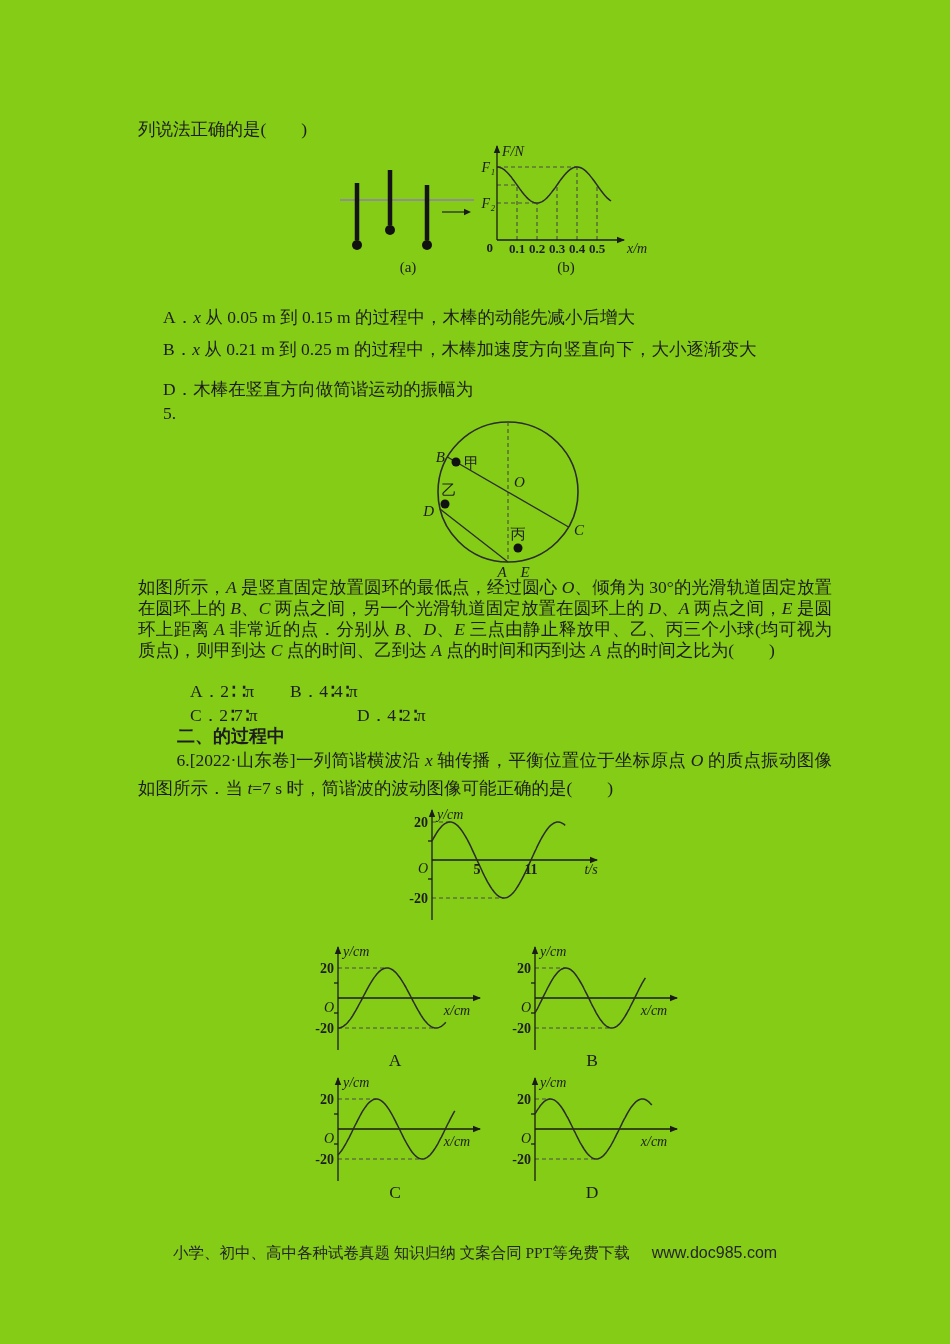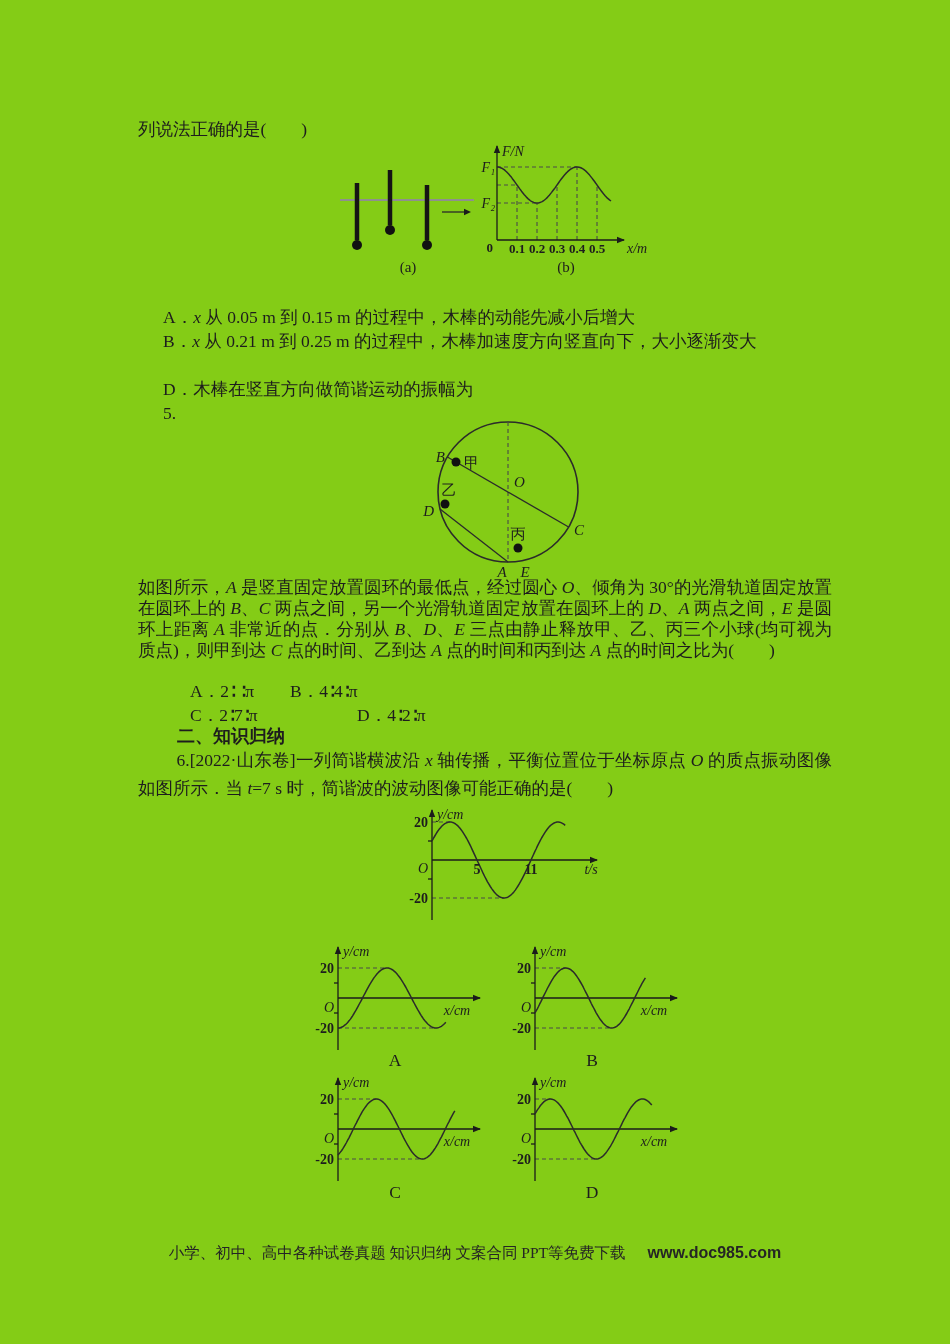--- a/index.html
+++ b/index.html
@@ -8,21 +8,21 @@
   .abs{position:absolute;}
   .line{position:absolute;font-size:17.5px;white-space:pre;}
   .opt{position:absolute;left:163px;font-size:17.5px;white-space:pre;}
   .q5opt{position:absolute;font-size:17.5px;white-space:pre;margin-left:12px;}
   .para{position:absolute;left:138px;width:694px;font-size:17.5px;line-height:21px;
         text-align:justify;text-justify:inter-ideograph;}
   .sec{position:absolute;left:177px;top:724px;font-size:18px;font-weight:bold;}
   .cap{position:absolute;width:140px;text-align:center;font-size:15px;}
   .wavelabel{position:absolute;width:190px;text-align:center;font-size:17.5px;}
   .footer{position:absolute;left:0;top:1243px;width:950px;text-align:center;font-size:15.5px;color:#252525;}
-  .footer .url{font-family:"Liberation Sans","DejaVu Sans",sans-serif;font-weight:bold;margin-left:22px;font-size:16px;}
+  .footer .url{font-family:"Liberation Sans","DejaVu Sans",sans-serif;font-weight:normal;margin-left:22px;font-size:16px;}
   svg text{font-family:"Liberation Serif","DejaVu Serif",serif;fill:#1d1d1d;}
   .tick{font-size:13px;font-weight:600;}
   .num{font-size:14px;font-weight:600;}
   .axlab{font-size:14px;font-style:italic;}
   .flab{font-size:14px;font-style:italic;}
   .ptlab{font-size:15px;font-style:italic;}
   .cjk{font-size:15px;font-style:normal;}
   .tm{text-anchor:middle;} .te{text-anchor:end;}
   .dash{stroke:#4a4a4a;stroke-width:1.1;stroke-dasharray:4 3;fill:none;}
   .curve{fill:none;stroke:#2b2b2b;stroke-width:1.5;stroke-linejoin:round;}
@@ -77,21 +77,21 @@
     <text class="tick tm" x="43" y="111">0.1</text>
     <text class="tick tm" x="63" y="111">0.2</text>
     <text class="tick tm" x="83" y="111">0.3</text>
     <text class="tick tm" x="103" y="111">0.4</text>
     <text class="tick tm" x="123" y="111">0.5</text>
     <text class="flab" x="153" y="111">x/m</text>
   </svg>
   <div class="cap" style="left:496px;top:259px">(b)</div>
 
   <div class="opt" style="top:305px">A．<i>x</i> 从 0.05 m 到 0.15 m 的过程中，木棒的动能先减小后增大</div>
-  <div class="opt" style="top:329px">B．<i>x</i> 从 0.21 m 到 0.25 m 的过程中，木棒加速度方向竖直向下，大小逐渐变大</div>
+  <div class="opt" style="top:337px">B．<i>x</i> 从 0.21 m 到 0.25 m 的过程中，木棒加速度方向竖直向下，大小逐渐变大</div>
   <div class="opt" style="top:377px">D．木棒在竖直方向做简谐运动的振幅为</div>
 
   <div class="line" style="left:163px;top:403px">5.</div>
 
   <svg class="abs" style="left:398px;top:420px" width="225" height="162">
     <circle class="ring" cx="110" cy="72" r="70"></circle>
     <line class="dash" x1="110" y1="2" x2="110" y2="142"></line>
     <line class="thin" x1="49.4" y1="37" x2="170.6" y2="107"></line>
     <line class="thin" x1="42" y1="89" x2="110" y2="142"></line>
     <circle class="ball" cx="58" cy="42" r="4.5"></circle>
@@ -108,21 +108,21 @@
     <text class="ptlab tm" x="127" y="157">E</text>
   </svg>
 
   <div class="para" style="top:577px">如图所示，<i>A</i> 是竖直固定放置圆环的最低点，经过圆心 <i>O</i>、倾角为 30°的光滑轨道固定放置在圆环上的 <i>B</i>、<i>C</i> 两点之间，另一个光滑轨道固定放置在圆环上的 <i>D</i>、<i>A</i> 两点之间，<i>E</i> 是圆环上距离 <i>A</i> 非常近的点．分别从 <i>B</i>、<i>D</i>、<i>E</i> 三点由静止释放甲、乙、丙三个小球(均可视为质点)，则甲到达 <i>C</i> 点的时间、乙到达 <i>A</i> 点的时间和丙到达 <i>A</i> 点的时间之比为(　　)</div>
 
   <div class="q5opt" style="left:178px;top:679px">A．2∶ ∶π</div>
   <div class="q5opt" style="left:278px;top:679px">B．4∶4∶π</div>
   <div class="q5opt" style="left:178px;top:703px">C．2∶7∶π</div>
   <div class="q5opt" style="left:345px;top:703px">D．4∶2∶π</div>
 
-  <div class="sec">二、知识归纳</div>
+  <div class="sec">二、的过程中</div>
 
   <div class="para" style="top:746px;text-indent:2.2em;line-height:28px">6.[2022·山东卷]一列简谐横波沿 <i>x</i> 轴传播，平衡位置位于坐标原点 <i>O</i> 的质点振动图像如图所示．当 <i>t</i>=7 s 时，简谐波的波动图像可能正确的是(　　)</div>
 
   <svg class="abs" style="left:395px;top:806px" width="245" height="122">
     <g>
         <line x1="37" y1="16" x2="55" y2="16" class="dash"></line>
         <line x1="37" y1="92" x2="109" y2="92" class="dash"></line>
       </g>
     <line class="ax" x1="37" y1="4" x2="37" y2="114"></line>
     <path class="ah" d="M33.8,11 L37,3 L40.2,11 Z"></path>

